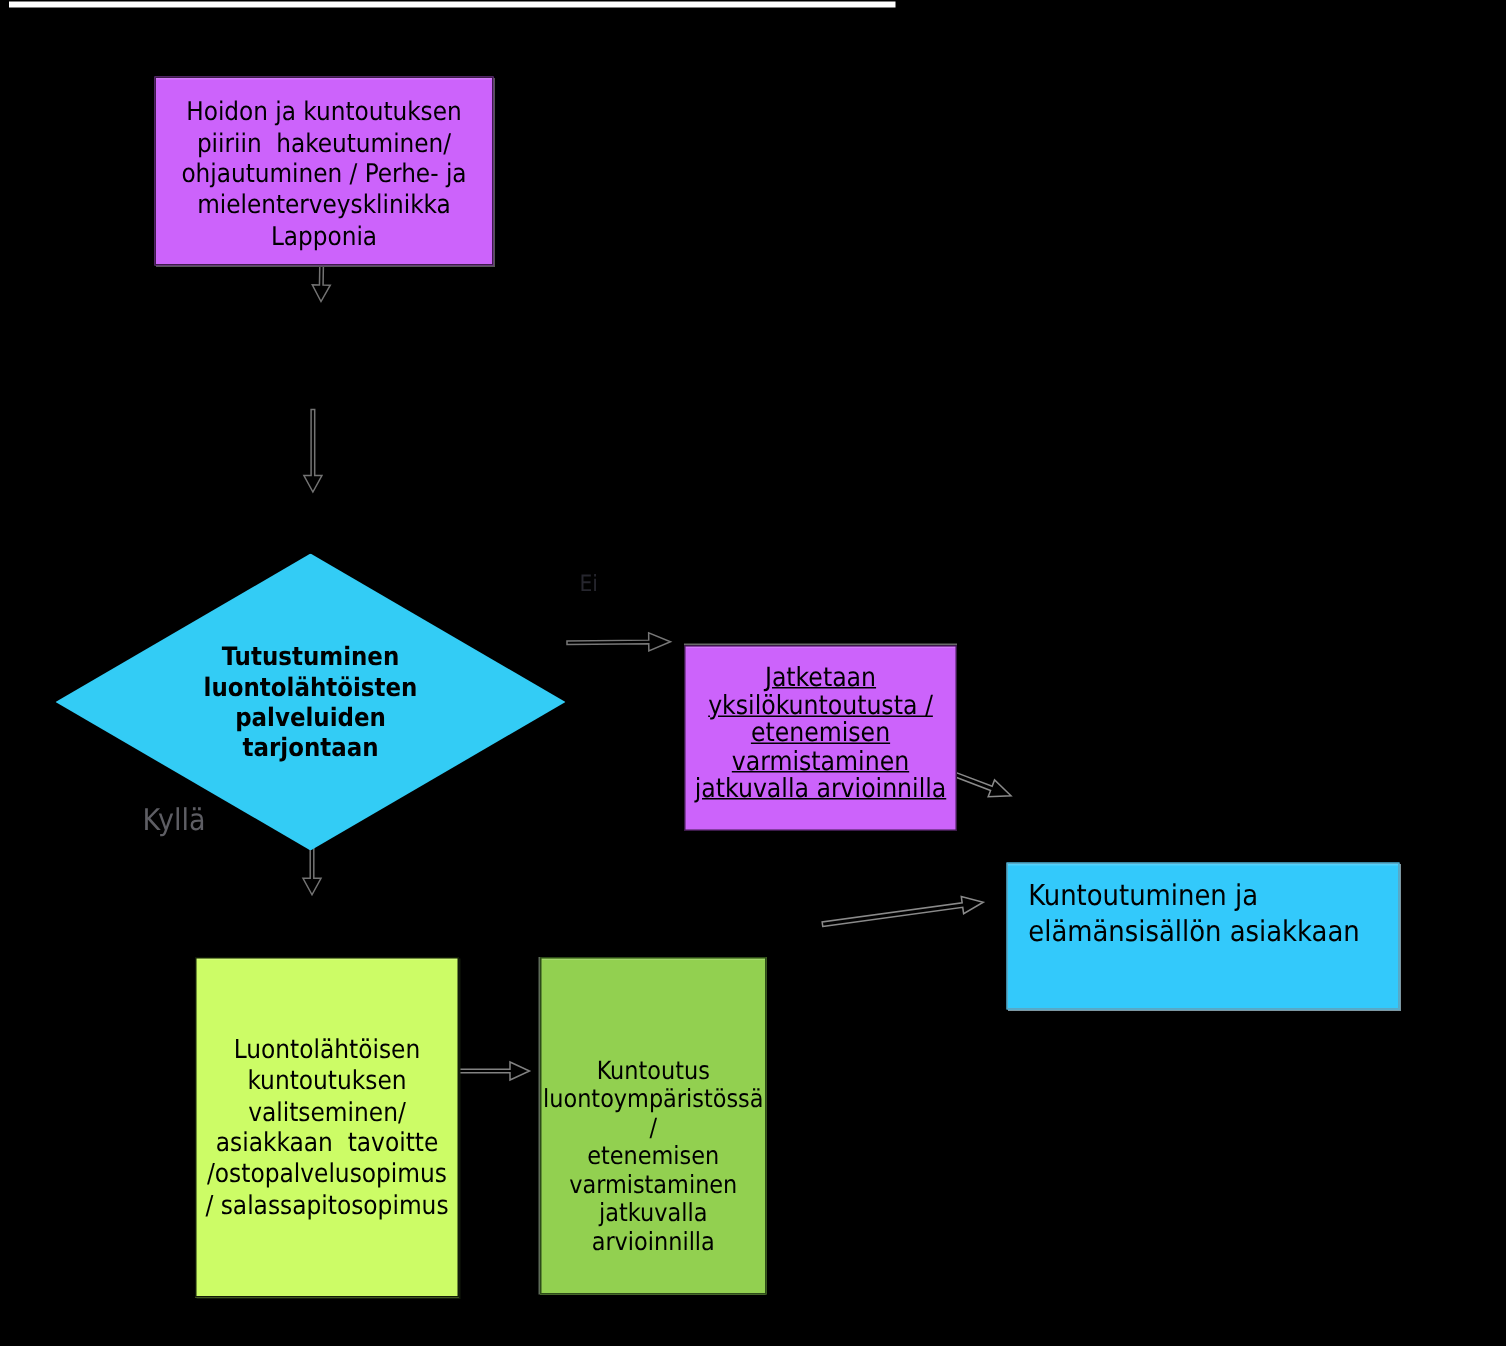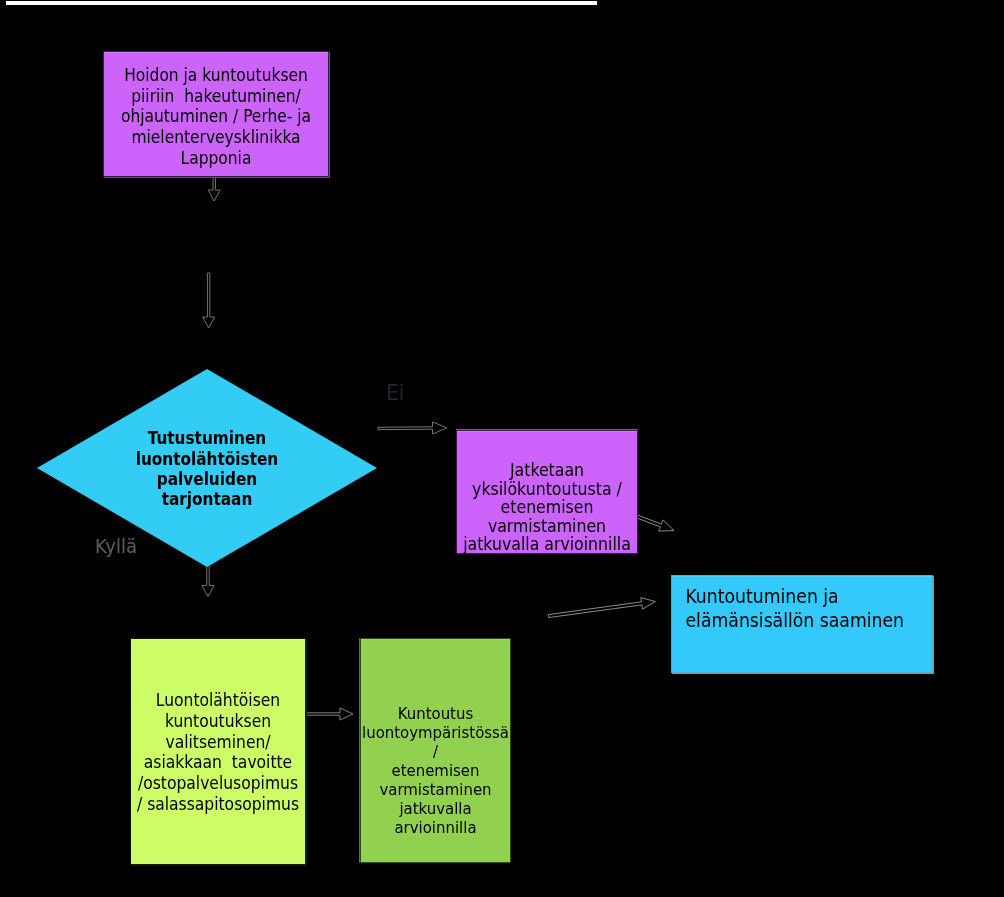--- a/index.html
+++ b/index.html
@@ -54,45 +54,45 @@
 
 
   <div class="node" style="left: 37px; top: 329px; width: 340px; height: 198px; background: rgb(51, 204, 245); clip-path: polygon(50% 0%, 100% 50%, 50% 100%, 0% 50%);">
     <div class="txt" style="font-size: 17px; line-height: 20.4px; font-weight: bold; top: 59.2px;">Tutustuminen
 luontolähtöisten
 palveluiden
 tarjontaan</div>
   </div>
 
   <div class="node" style="left: 456px; top: 390px; width: 182px; height: 124px; background: rgb(204, 99, 251); border: 1px solid rgb(61, 26, 75); box-shadow: rgb(106, 106, 106) 0px -1px 0px 0px, rgba(255, 255, 255, 0.16) 0px 1px 0px 0px inset;">
-    <div class="txt" style="font-size: 17.5px; line-height: 18.55px; top: 30px;">Jatketaan
+    <div class="txt" style="font-size: 17.5px; line-height: 18.55px; top: 12px; text-decoration: underline;">Jatketaan
 yksilökuntoutusta /
 etenemisen
 varmistaminen
 jatkuvalla arvioinnilla</div>
   </div>
 
   <div class="node" style="left: 671px; top: 535px; width: 262px; height: 98px; background: rgb(51, 201, 251); border: 1px solid rgb(88, 168, 198); box-shadow: rgb(125, 151, 162) 1px 1px 0px 0px, rgba(255, 255, 255, 0.16) 0px 1px 0px 0px inset;">
     <div class="txt" style="font-size: 19.2px; line-height: 24.1px; text-align: left; left: 13.5px; top: 9px;">Kuntoutuminen ja
-elämänsisällön saaminen</div>
+elämänsisällön asiakkaan</div>
   </div>
 
   <div class="node" style="left: 130px; top: 598px; width: 176px; height: 227px; background: rgb(204, 252, 102); border: 1px solid rgb(17, 26, 8); box-shadow: rgb(18, 26, 12) 1px 1px 0px 0px, rgba(255, 255, 255, 0.16) 0px 1px 0px 0px inset;">
     <div class="txt" style="font-size: 17.3px; line-height: 20.7px; top: 51.2px;">Luontolähtöisen
 kuntoutuksen
 valitseminen/
 asiakkaan  tavoitte
 /ostopalvelusopimus
 / salassapitosopimus</div>
   </div>
 
   <div class="node" style="left: 360px; top: 598px; width: 151px; height: 225px; background: rgb(146, 208, 80); border: 1px solid rgb(45, 75, 24); box-shadow: rgb(93, 107, 88) -1px 0px 0px 0px, rgba(255, 255, 255, 0.16) 0px 1px 0px 0px inset;">
     <div class="txt" style="font-size: 16.6px; line-height: 19.1px; top: 64.5px;">Kuntoutus
 luontoympäristössä /
 etenemisen
 varmistaminen
 jatkuvalla arvioinnilla</div>
   </div>
 
-  <div class="lbl" style="left: 386.3px; top: 379.5px; color: rgb(38, 38, 46); font-size: 22px;">Ei</div>
+  <div class="lbl" style="left: 386.3px; top: 379.5px; color: rgb(38, 38, 46); font-size: 15px;">Ei</div>
   <div class="lbl" style="left: 95px; top: 534px; color: rgb(94, 94, 100); font-size: 20px;">Kyllä</div>
 
 </div>
 
 </body></html>

